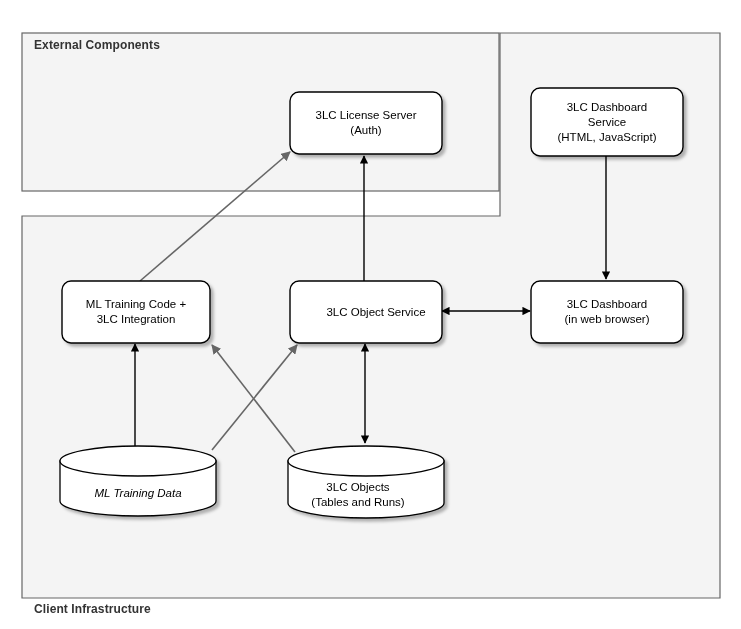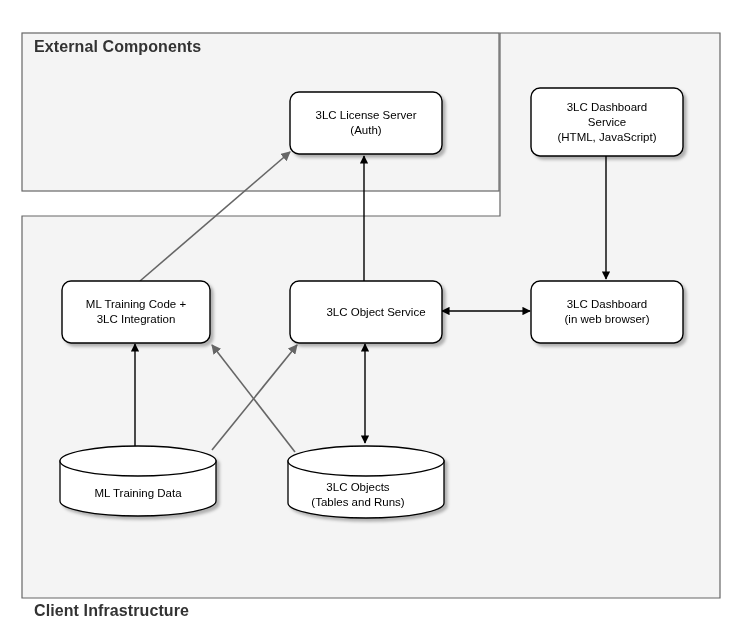--- a/index.html
+++ b/index.html
@@ -31,21 +31,21 @@
     justify-content: center;
     text-align: center;
     color: #000000;
     font-size: 11.5px;
     line-height: 15px;
     pointer-events: none;
     white-space: pre-line;
   }
   .group-title {
     position: absolute;
-    font-size: 16px;
+    font-size: 12px;
     font-weight: bold;
     color: #333333;
     letter-spacing: 0.1px;
   }
 </style>
 </head>
 <body>
 
 <div id="canvas">
 
@@ -157,18 +157,18 @@
 (HTML, JavaScript)</div>
 
   <div class="node-label" style="left:62px; top:281px; width:148px; height:62px;text-align:center;">ML Training Code +
 3LC Integration</div>
 
   <div class="node-label" style="left:290px; top:281px; width:172px; height:62px;">3LC Object Service</div>
 
   <div class="node-label" style="left:531px; top:281px; width:152px; height:62px;">3LC Dashboard
 (in web browser)</div>
 
-  <div class="node-label" style="left:60px; top:470px; width:156px; height:46px;">ML Training Data</div>
+  <div class="node-label" style="left:60px; top:470px; width:156px; height:46px;font-style:italic;">ML Training Data</div>
 
   <div class="node-label" style="left:288px; top:470px; width:140px; height:50px;">3LC Objects
 (Tables and Runs)</div>
 
 </div>
 
 </body></html>

